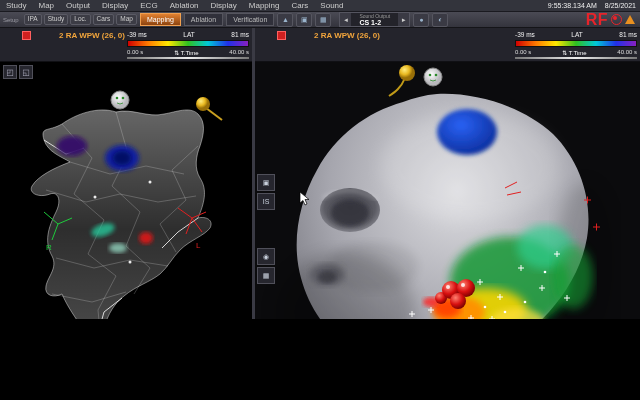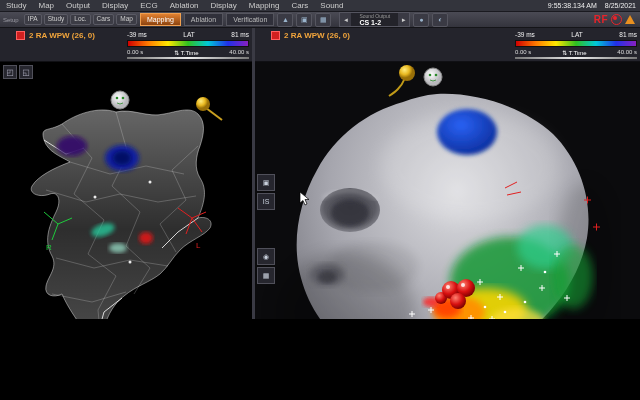--- a/index.html
+++ b/index.html
@@ -21,29 +21,29 @@
             padding:2px 6px;line-height:1;margin-left:1px;}
   .mode-btn.active{background:linear-gradient(#e08030,#8d4410);color:#fff;border-color:#f0a050;}
   .icon-btn{width:14px;height:12px;background:#3a3a44;border:1px solid #565660;border-radius:2px;
             color:#9ab4cc;font-size:7px;display:flex;align-items:center;justify-content:center;line-height:1;margin-left:1px;}
   .sound-box{display:flex;align-items:stretch;background:#23232a;border:1px solid #555560;margin-left:6px;height:13px;}
   .snd-arrow{width:11px;background:#3a3a44;color:#ccc;font-size:6px;display:flex;align-items:center;justify-content:center;}
   .snd-center{display:flex;flex-direction:column;justify-content:center;padding:0 8px;}
   .snd-label{font-size:5px;color:#999;line-height:1;}
   .snd-value{font-size:7px;color:#fff;font-weight:bold;line-height:1;}
   .tb-right{margin-left:auto;display:flex;align-items:center;gap:3px;padding-right:2px;}
-  .rf-label{color:#e8232a;font-weight:bold;font-size:10px;letter-spacing:.5px;}
+  .rf-label{color:#e8232a;font-weight:bold;font-size:16px;letter-spacing:.5px;}
   .rf-dot{width:9px;height:9px;border:1.5px solid #e8232a;border-radius:50%;position:relative;}
   .rf-dot::after{content:"";position:absolute;left:1px;top:1px;width:4px;height:4px;background:#e8232a;border-radius:50%;}
   .warn-tri{width:0;height:0;border-left:5px solid transparent;border-right:5px solid transparent;border-bottom:9px solid #e89020;}
   
   .panel-header{position:absolute;top:28px;height:34px;background:#24242c;border-bottom:1px solid #101014;box-sizing:border-box;}
   .ph-left{left:0;width:252px;}
   .ph-right{left:255px;width:385px;}
-  .ph-title-row{display:flex;padding:3px 4px 0 16px;}
+  .ph-title-row{display:flex;padding:3px 4px 0 22px;gap:24px;}
   .rec-square{width:7px;height:7px;background:#d02020;border:1px solid #ff6060;}
   .panel-title{color:#f0a43c;font-size:8px;font-weight:bold;margin-left:4px;white-space:nowrap;}
   .scale-block{position:absolute;top:3px;right:3px;width:122px;}
   .scale-row1{display:flex;justify-content:space-between;font-size:6.5px;color:#f0f0f0;line-height:1.2;}
   .lat-bar{height:5px;margin-top:1px;border:1px solid #111;}
   .ttime-row{display:flex;justify-content:space-between;align-items:center;font-size:6px;color:#ddd;margin-top:2px;}
   .ttime-mid{color:#fff;}
   .ttime-line{height:2px;background:linear-gradient(to right,#777,#eee,#777);margin-top:1px;}
   
   .viewport{position:absolute;top:62px;height:338px;overflow:hidden;}

